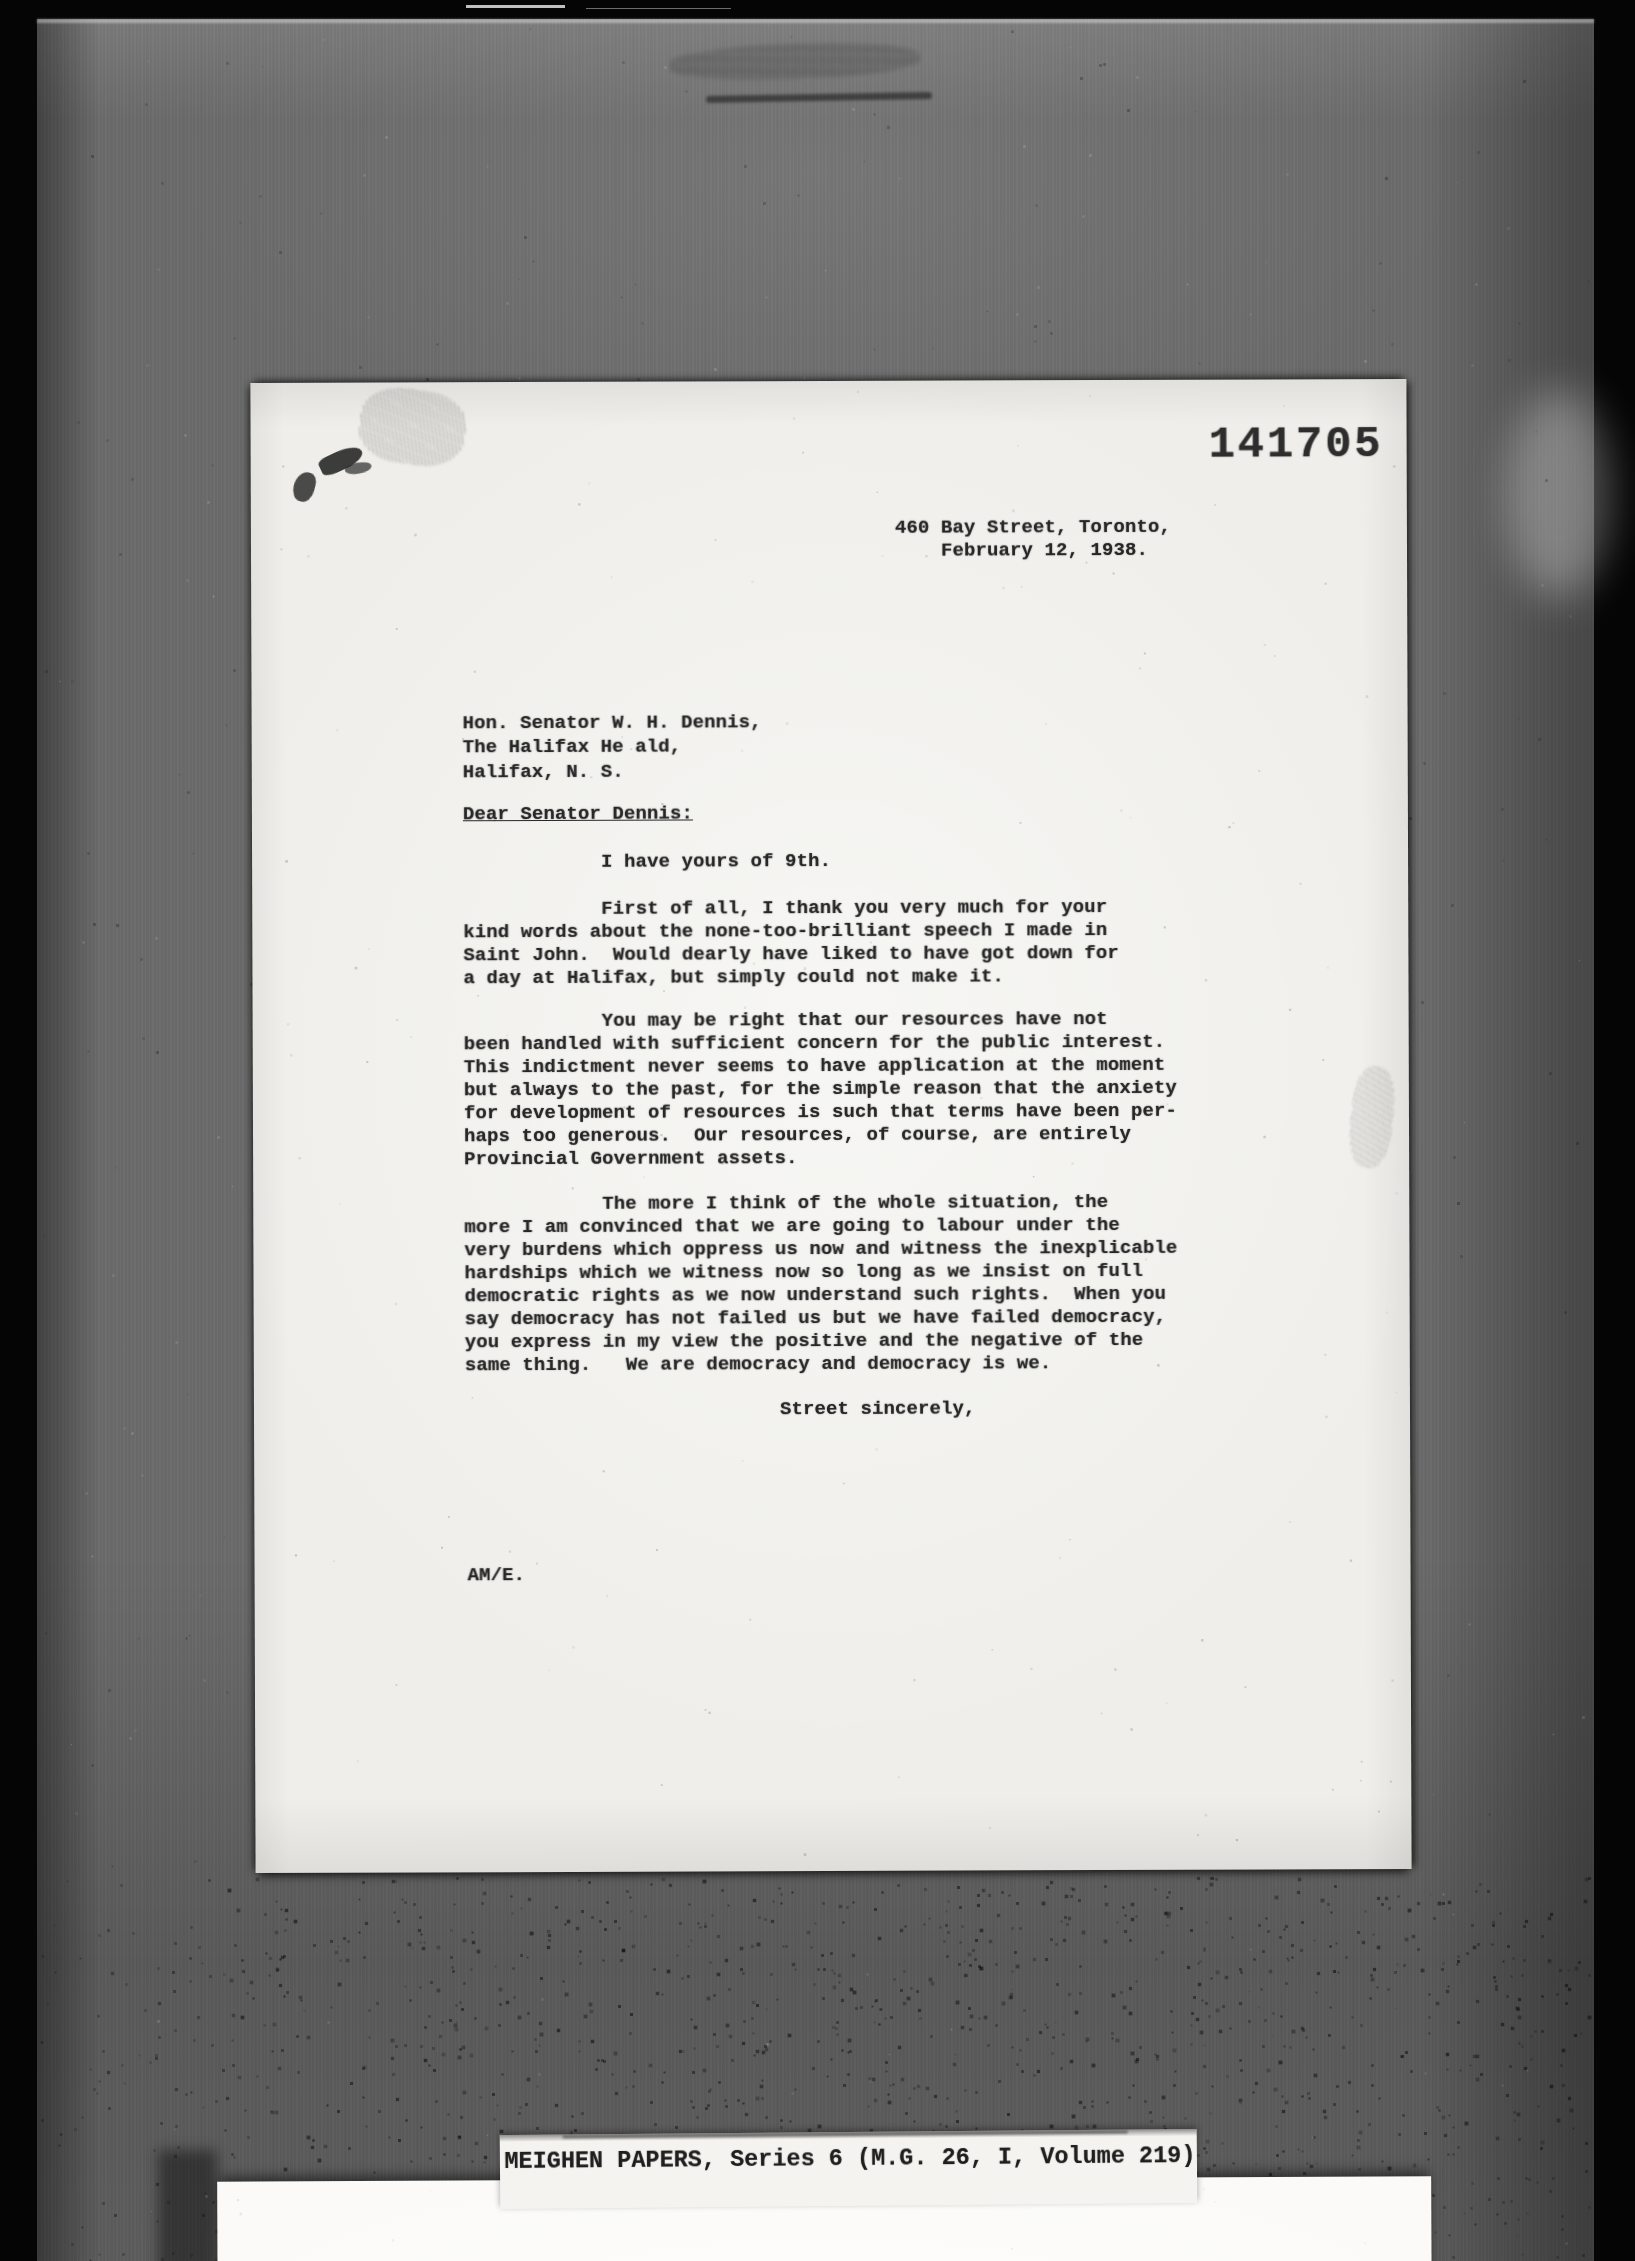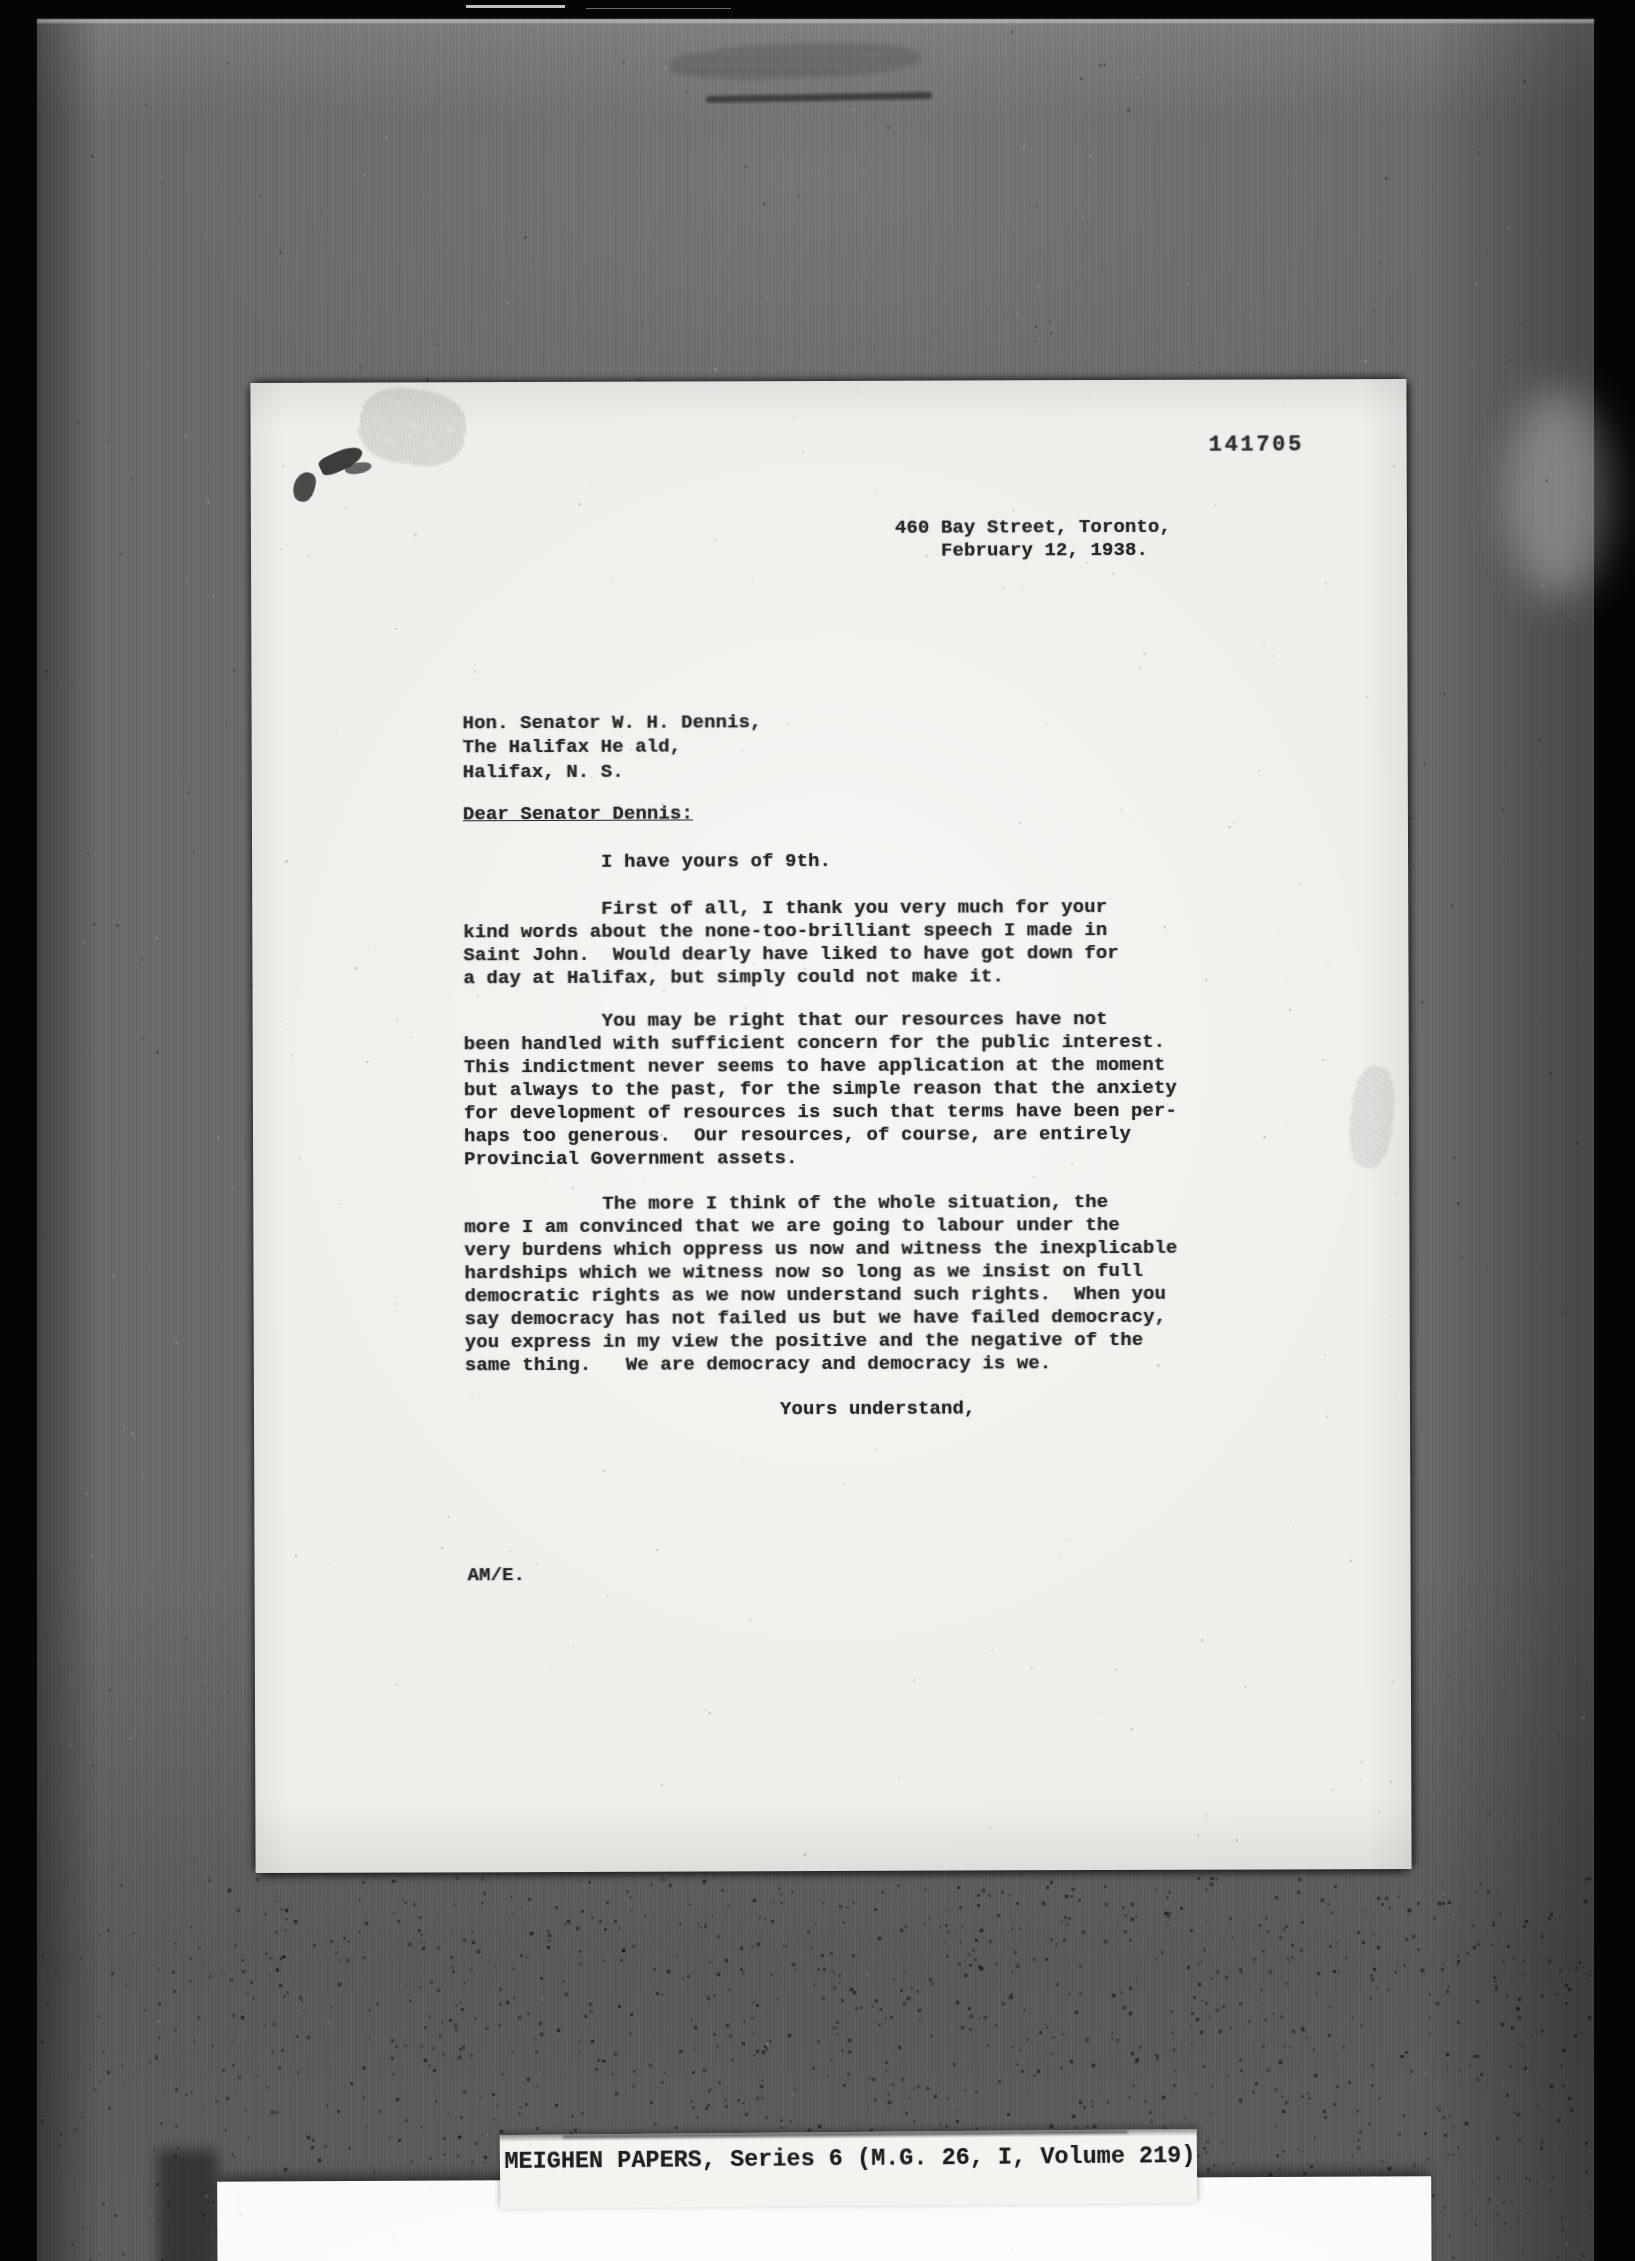--- a/index.html
+++ b/index.html
@@ -31,21 +31,21 @@
   .page{position:absolute;left:253px;top:381px;width:1156px;height:1490px;background:#efeeea;
     background-image:
       linear-gradient(180deg, rgba(0,0,0,.06) 0%, rgba(0,0,0,0) 3%, rgba(0,0,0,0) 95%, rgba(0,0,0,.07) 100%),
       linear-gradient(90deg, rgba(0,0,0,.05) 0%, rgba(0,0,0,0) 3%, rgba(0,0,0,0) 96%, rgba(0,0,0,.06) 100%),
       radial-gradient(ellipse 70% 60% at 50% 45%, rgba(255,255,255,.5), rgba(255,255,255,0) 80%);
     transform:rotate(-0.2deg);
     box-shadow:6.3px 0 7.2px -2.7px rgba(0,0,0,.55), -5.4px 0 7.2px -2.7px rgba(0,0,0,.45),
                0 7.2px 8.1px -3.6px rgba(0,0,0,.6), 0 -6.3px 7.2px -3.6px rgba(0,0,0,.5);}
   .typed{position:absolute;font-weight:700;font-size:19px;line-height:23px;color:#262626;
          white-space:pre;letter-spacing:0.1px;text-shadow:0 0 1.4px rgba(30,30,30,.55);filter:blur(0.2px);}
-  .serial{font-size:22px;line-height:33px;letter-spacing:2.7px;color:#2d2d2d;}
+  .serial{font-size:44px;line-height:33px;letter-spacing:2.7px;color:#2d2d2d;}
   .addr{left:644px;top:136px;}
   .recip{left:211px;top:329px;line-height:24.4px;}
   .salut{left:211px;top:421px;text-decoration:underline;}
   .p1{left:211px;top:469px;}
   .p2{left:211px;top:516px;}
   .p3{left:211px;top:628px;}
   .p4{left:211px;top:811px;}
   .closing{left:526px;top:1017px;}
   .initials{left:213px;top:1182px;}
   .serialpos{left:958px;top:49px;}
@@ -107,21 +107,21 @@
     <div class="smudge scribble"></div>
 
     <div class="typed serial serialpos">141705</div>
     <div class="typed addr"><div>460 Bay Street, Toronto,</div><div>    February 12, 1938.</div></div>
     <div class="typed recip"><div>Hon. Senator W. H. Dennis,</div><div>The Halifax He ald,</div><div>Halifax, N. S.</div></div>
     <div class="typed salut">Dear Senator Dennis:</div>
     <div class="typed p1"><div>            I have yours of 9th.</div></div>
     <div class="typed p2"><div>            First of all, I thank you very much for your</div><div>kind words about the none-too-brilliant speech I made in</div><div>Saint John.  Would dearly have liked to have got down for</div><div>a day at Halifax, but simply could not make it.</div></div>
     <div class="typed p3"><div>            You may be right that our resources have not</div><div>been handled with sufficient concern for the public interest.</div><div>This indictment never seems to have application at the moment</div><div>but always to the past, for the simple reason that the anxiety</div><div>for development of resources is such that terms have been per-</div><div>haps too generous.  Our resources, of course, are entirely</div><div>Provincial Government assets.</div></div>
     <div class="typed p4"><div>            The more I think of the whole situation, the</div><div>more I am convinced that we are going to labour under the</div><div>very burdens which oppress us now and witness the inexplicable</div><div>hardships which we witness now so long as we insist on full</div><div>democratic rights as we now understand such rights.  When you</div><div>say democracy has not failed us but we have failed democracy,</div><div>you express in my view the positive and the negative of the</div><div>same thing.   We are democracy and democracy is we.</div></div>
-    <div class="typed closing">Yours understand,</div>
+    <div class="typed closing">Street sincerely,</div>
     <div class="typed initials">AM/E.</div>
   <div class="dots" style="box-shadow: rgba(20, 20, 20, 0.08) 607px 10.4px 0px 0.6px, rgba(20, 20, 20, 0.19) 626px 111px 0px 0.2px, rgba(20, 20, 20, 0.106) 1115px 317px 0px 0.8px, rgba(20, 20, 20, 0.17) 32px 83px 0px 0.5px, rgba(20, 20, 20, 0.08) 728px 717px 0px 0.5px, rgba(20, 20, 20, 0.192) 1135px 1402px 0px 0.4px, rgba(20, 20, 20, 0.192) 981px 1460px 0px 0.6px, rgba(20, 20, 20, 0.133) 1105px 1401px 0px 0.4px, rgba(20, 20, 20, 0.176) 242px 438px 0px 0.4px, rgba(20, 20, 20, 0.184) 469px 866px 0px 0.6px, rgba(20, 20, 20, 0.137) 659px 1299px 0px 0.6px, rgba(20, 20, 20, 0.082) 318px 1265px 0px 0.7px, rgba(20, 20, 20, 0.055) 486px 541px 0px 0.6px, rgba(20, 20, 20, 0.094) 385px 438px 0px 0.4px, rgba(20, 20, 20, 0.106) 308px 557px 0px 0.3px, rgba(20, 20, 20, 0.067) 102px 1378px 0px 0.5px, rgba(20, 20, 20, 0.118) 566px 707px 0px 0.3px, rgba(20, 20, 20, 0.19) 768px 442px 0px 0.4px, rgba(20, 20, 20, 0.153) 145px 246px 0px 0.6px, rgba(20, 20, 20, 0.137) 846px 1333px 0px 0.3px, rgba(20, 20, 20, 0.08) 488px 1079px 0px 0.3px, rgba(20, 20, 20, 0.137) 964px 125px 0px 0.3px, rgba(20, 20, 20, 0.18) 349px 1089px 0px 0.5px, rgba(20, 20, 20, 0.13) 888px 288px 0px 0.4px, rgba(20, 20, 20, 0.067) 390px 795px 0px 0.3px, rgba(20, 20, 20, 0.16) 225px 613px 0px 0.3px, rgba(20, 20, 20, 0.06) 839px 15.4px 0px 0.6px, rgba(20, 20, 20, 0.176) 1037px 630px 0px 0.7px, rgba(20, 20, 20, 0.055) 1075px 588px 0px 0.6px, rgba(20, 20, 20, 0.153) 450px 1328px 0px 0.4px, rgba(20, 20, 20, 0.08) 116px 566px 0px 0.3px, rgba(20, 20, 20, 0.09) 892px 879px 0px 0.5px, rgba(20, 20, 20, 0.137) 1106px 1382px 0px 0.5px, rgba(20, 20, 20, 0.11) 869px 430px 0px 0.4px, rgba(20, 20, 20, 0.067) 622px 1068px 0px 0.7px, rgba(20, 20, 20, 0.07) 294px 1288px 0px 0.3px, rgba(20, 20, 20, 0.063) 819px 783px 0px 0.8px, rgba(20, 20, 20, 0.125) 1048px 504px 0px 0.5px, rgba(20, 20, 20, 0.09) 370px 355px 0px 0.5px, rgba(20, 20, 20, 0.19) 408px 753px 0px 0.6px, rgba(20, 20, 20, 0.165) 549px 1473px 0px 0.8px, rgba(20, 20, 20, 0.145) 46px 775px 0px 0.5px, rgba(20, 20, 20, 0.055) 501px 200px 0px 0.8px, rgba(20, 20, 20, 0.075) 35px 641px 0px 0.7px, rgba(20, 20, 20, 0.118) 734px 1447px 0px 0.4px, rgba(20, 20, 20, 0.192) 410px 422px 0px 0.5px, rgba(20, 20, 20, 0.09) 469px 782px 0px 0.7px, rgba(20, 20, 20, 0.055) 1033px 26px 0px 0.5px, rgba(20, 20, 20, 0.19) 454px 1331px 0px 0.6px, rgba(20, 20, 20, 0.106) 144px 637px 0px 0.6px, rgba(20, 20, 20, 0.13) 942px 1455px 0px 0.6px, rgba(20, 20, 20, 0.165) 103px 585px 0px 0.8px, rgba(20, 20, 20, 0.18) 893px 273px 0px 0.5px, rgba(20, 20, 20, 0.08) 794px 343px 0px 0.4px, rgba(20, 20, 20, 0.184) 790px 819px 0px 0.4px, rgba(20, 20, 20, 0.08) 618px 561px 0px 0.7px, rgba(20, 20, 20, 0.153) 1077px 1410px 0px 0.4px, rgba(20, 20, 20, 0.125) 1072px 1037px 0px 0.6px, rgba(20, 20, 20, 0.094) 95px 125px 0px 0.7px, rgba(20, 20, 20, 0.196) 1070px 680px 0px 0.4px, rgba(20, 20, 20, 0.05) 1133px 933px 0px 0.6px, rgba(20, 20, 20, 0.11) 339px 395px 0px 0.6px, rgba(20, 20, 20, 0.08) 352px 1214px 0px 0.5px, rgba(20, 20, 20, 0.082) 57px 173px 0px 0.7px, rgba(20, 20, 20, 0.14) 1023px 276px 0px 0.3px, rgba(20, 20, 20, 0.18) 737px 936px 0px 0.6px, rgba(20, 20, 20, 0.11) 776px 1288px 0px 0.6px, rgba(20, 20, 20, 0.114) 464px 158px 0px 0.5px, rgba(20, 20, 20, 0.118) 1007px 391px 0px 0.5px, rgba(20, 20, 20, 0.192) 406px 1403px 0px 0.4px, rgba(20, 20, 20, 0.08) 1142px 1013px 0px 0.3px, rgba(20, 20, 20, 0.14) 164px 152px 0px 0.8px, rgba(20, 20, 20, 0.196) 862px 193px 0px 0.4px, rgba(20, 20, 20, 0.098) 38px 672px 0px 0.7px, rgba(20, 20, 20, 0.176) 457px 886px 0px 0.8px, rgba(20, 20, 20, 0.05) 86px 821px 0px 0.5px, rgba(20, 20, 20, 0.086) 142px 921px 0px 0.7px, rgba(20, 20, 20, 0.192) 1123px 1432px 0px 0.4px, rgba(20, 20, 20, 0.145) 860px 1289px 0px 0.7px, rgba(20, 20, 20, 0.055) 767px 65px 0px 0.5px, rgba(20, 20, 20, 0.18) 1011px 757px 0px 0.7px, rgba(20, 20, 20, 0.094) 770px 206px 0px 0.3px, rgba(20, 20, 20, 0.118) 1071px 975px 0px 0.5px, rgba(20, 20, 20, 0.173) 402px 1168px 0px 0.5px, rgba(20, 20, 20, 0.12) 379px 367px 0px 0.5px, rgba(20, 20, 20, 0.173) 912px 547px 0px 0.6px, rgba(20, 20, 20, 0.106) 552px 587px 0px 0.8px, rgba(20, 20, 20, 0.196) 552px 71px 0px 0.3px, rgba(20, 20, 20, 0.173) 947px 1260px 0px 0.7px, rgba(20, 20, 20, 0.06) 752px 207px 0px 0.8px, rgba(20, 20, 20, 0.09) 950px 1435px 0px 0.8px, rgba(20, 20, 20, 0.173) 211px 356px 0px 0.4px, rgba(20, 20, 20, 0.19) 780px 796px 0px 0.3px, rgba(20, 20, 20, 0.1) 762px 130px 0px 0.8px, rgba(20, 20, 20, 0.063) 254px 653px 0px 0.4px, rgba(20, 20, 20, 0.075) 360px 195px 0px 0.4px, rgba(20, 20, 20, 0.1) 501px 582px 0px 0.5px, rgba(20, 20, 20, 0.05) 85px 347px 0px 0.7px, rgba(20, 20, 20, 0.12) 336px 864px 0px 0.8px, rgba(20, 20, 20, 0.192) 815px 1159px 0px 0.2px, rgba(20, 20, 20, 0.2) 141px 1302px 0px 0.3px, rgba(20, 20, 20, 0.18) 34px 478px 0px 0.8px, rgba(20, 20, 20, 0.125) 821px 964px 0px 0.6px, rgba(20, 20, 20, 0.137) 1137px 1301px 0px 0.5px, rgba(20, 20, 20, 0.075) 911px 1323px 0px 0.4px, rgba(20, 20, 20, 0.157) 30px 166px 0px 0.4px, rgba(20, 20, 20, 0.157) 876px 1349px 0px 0.8px, rgba(20, 20, 20, 0.106) 737px 1269px 0px 0.4px, rgba(20, 20, 20, 0.07) 981px 443px 0px 0.7px, rgba(20, 20, 20, 0.184) 589px 1102px 0px 0.3px, rgba(20, 20, 20, 0.06) 404px 859px 0px 0.3px, rgba(20, 20, 20, 0.07) 878px 437px 0px 0.3px, rgba(20, 20, 20, 0.098) 631px 175px 0px 0.3px, rgba(20, 20, 20, 0.184) 41px 1172px 0px 0.6px, rgba(20, 20, 20, 0.086) 158px 654px 0px 0.4px, rgba(20, 20, 20, 0.125) 1143px 87px 0px 0.8px, rgba(20, 20, 20, 0.192) 187px 1165px 0px 0.5px, rgba(20, 20, 20, 0.125) 495px 1238px 0px 0.5px, rgba(20, 20, 20, 0.098) 914px 724px 0px 0.4px, rgba(20, 20, 20, 0.11) 79px 1178px 0px 0.3px, rgba(20, 20, 20, 0.13) 953px 600px 0px 0.7px, rgba(20, 20, 20, 0.07) 543px 37px 0px 0.7px, rgba(20, 20, 20, 0.196) 977px 447px 0px 0.7px, rgba(20, 20, 20, 0.137) 218px 1015px 0px 0.3px, rgba(20, 20, 20, 0.086) 1143px 814px 0px 0.5px, rgba(20, 20, 20, 0.196) 194px 1134px 0px 0.4px, rgba(20, 20, 20, 0.114) 282px 1181px 0px 0.6px, rgba(20, 20, 20, 0.16) 835px 182px 0px 0.3px, rgba(20, 20, 20, 0.153) 1074px 204px 0px 0.6px, rgba(20, 20, 20, 0.082) 492px 626px 0px 0.7px, rgba(20, 20, 20, 0.184) 1096px 1181px 0px 0.6px, rgba(20, 20, 20, 0.16) 411px 609px 0px 0.4px, rgba(20, 20, 20, 0.082) 1035px 1142px 0px 0.5px, rgba(20, 20, 20, 0.17) 904px 985px 0px 0.8px, rgba(20, 20, 20, 0.15) 223px 289px 0px 0.6px, rgba(20, 20, 20, 0.106) 255px 1169px 0px 0.7px, rgba(20, 20, 20, 0.145) 319px 806px 0px 0.6px, rgba(20, 20, 20, 0.08) 535px 342px 0px 0.8px, rgba(20, 20, 20, 0.184) 990px 1307px 0px 0.4px, rgba(20, 20, 20, 0.184) 328px 122px 0px 0.7px, rgba(20, 20, 20, 0.08) 490px 369px 0px 0.5px, rgba(20, 20, 20, 0.07) 805px 1177px 0px 0.5px, rgba(20, 20, 20, 0.14) 371px 725px 0px 0.5px, rgba(20, 20, 20, 0.192) 114px 679px 0px 0.5px, rgba(20, 20, 20, 0.14) 832px 824px 0px 0.6px, rgba(20, 20, 20, 0.192) 826px 701px 0px 0.8px, rgba(20, 20, 20, 0.055) 338px 101px 0px 0.6px, rgba(20, 20, 20, 0.133) 675px 175px 0px 0.6px, rgba(20, 20, 20, 0.125) 643px 1396px 0px 0.3px, rgba(20, 20, 20, 0.086) 1013px 265px 0px 0.6px;"></div>
     </div>
 
   <div class="card" id="card">
     <div class="card-line cl1">PUBLIC ARCHIVES</div>
 
   <div class="dots" style="box-shadow: rgba(20, 20, 20, 0.08) 23px 32px 0px 0.7px, rgba(20, 20, 20, 0.047) 632px 161px 0px 0.5px, rgba(20, 20, 20, 0.04) 670px 283px 0px 0.4px, rgba(20, 20, 20, 0.055) 921px 204px 0px 0.3px, rgba(20, 20, 20, 0.098) 359px 210px 0px 0.4px, rgba(20, 20, 20, 0.04) 304px 339px 0px 0.3px, rgba(20, 20, 20, 0.082) 194px 118px 0px 0.5px, rgba(20, 20, 20, 0.075) 98px 352px 0px 0.5px, rgba(20, 20, 20, 0.094) 821px 372px 0px 0.5px, rgba(20, 20, 20, 0.055) 997px 24px 0px 0.3px, rgba(20, 20, 20, 0.082) 517px 16.7px 0px 0.3px, rgba(20, 20, 20, 0.094) 450px 169px 0px 0.5px, rgba(20, 20, 20, 0.055) 849px 267px 0px 0.4px, rgba(20, 20, 20, 0.055) 175px 59px 0px 0.6px, rgba(20, 20, 20, 0.03) 237px 246px 0px 0.4px, rgba(20, 20, 20, 0.086) 826px 355px 0px 0.5px, rgba(20, 20, 20, 0.067) 791px 354px 0px 0.3px, rgba(20, 20, 20, 0.09) 784px 344px 0px 0.7px, rgba(20, 20, 20, 0.067) 719px 371px 0px 0.7px, rgba(20, 20, 20, 0.055) 986px 11.3px 0px 0.5px, rgba(20, 20, 20, 0.098) 874px 215px 0px 0.6px, rgba(20, 20, 20, 0.075) 675px 318px 0px 0.4px, rgba(20, 20, 20, 0.047) 891px 216px 0px 0.4px, rgba(20, 20, 20, 0.086) 20.4px 18px 0px 0.6px, rgba(20, 20, 20, 0.07) 762px 14.5px 0px 0.5px, rgba(20, 20, 20, 0.098) 865px 383px 0px 0.4px, rgba(20, 20, 20, 0.086) 785px 311px 0px 0.5px, rgba(20, 20, 20, 0.07) 175px 382px 0px 0.5px, rgba(20, 20, 20, 0.086) 201px 158px 0px 0.3px, rgba(20, 20, 20, 0.098) 1038px 285px 0px 0.5px, rgba(20, 20, 20, 0.063) 737px 285px 0px 0.7px, rgba(20, 20, 20, 0.09) 284px 228px 0px 0.6px, rgba(20, 20, 20, 0.067) 236px 218px 0px 0.5px, rgba(20, 20, 20, 0.063) 224px 103px 0px 0.4px, rgba(20, 20, 20, 0.03) 213px 10.4px 0px 0.3px, rgba(20, 20, 20, 0.035) 137px 338px 0px 0.7px, rgba(20, 20, 20, 0.082) 218px 161px 0px 0.5px, rgba(20, 20, 20, 0.08) 449px 144px 0px 0.6px, rgba(20, 20, 20, 0.06) 964px 208px 0px 0.6px, rgba(20, 20, 20, 0.082) 681px 119px 0px 0.5px, rgba(20, 20, 20, 0.086) 104px 104px 0px 0.6px, rgba(20, 20, 20, 0.094) 934px 170px 0px 0.4px, rgba(20, 20, 20, 0.086) 309px 145px 0px 0.5px, rgba(20, 20, 20, 0.063) 492px 375px 0px 0.5px, rgba(20, 20, 20, 0.09) 413px 211px 0px 0.4px, rgba(20, 20, 20, 0.067) 692px 379px 0px 0.6px, rgba(20, 20, 20, 0.07) 530px 271px 0px 0.6px, rgba(20, 20, 20, 0.06) 794px 70px 0px 0.5px, rgba(20, 20, 20, 0.05) 737px 331px 0px 0.4px, rgba(20, 20, 20, 0.098) 117px 265px 0px 0.5px, rgba(20, 20, 20, 0.08) 388px 106px 0px 0.3px, rgba(20, 20, 20, 0.098) 1115px 303px 0px 0.6px, rgba(20, 20, 20, 0.067) 279px 376px 0px 0.4px, rgba(20, 20, 20, 0.075) 476px 277px 0px 0.6px, rgba(20, 20, 20, 0.047) 875px 242px 0px 0.5px, rgba(20, 20, 20, 0.082) 1002px 190px 0px 0.3px, rgba(20, 20, 20, 0.09) 563px 219px 0px 0.5px, rgba(20, 20, 20, 0.05) 1147px 66px 0px 0.3px, rgba(20, 20, 20, 0.09) 635px 156px 0px 0.6px, rgba(20, 20, 20, 0.067) 642px 350px 0px 0.4px;"></div>
     </div>
 

